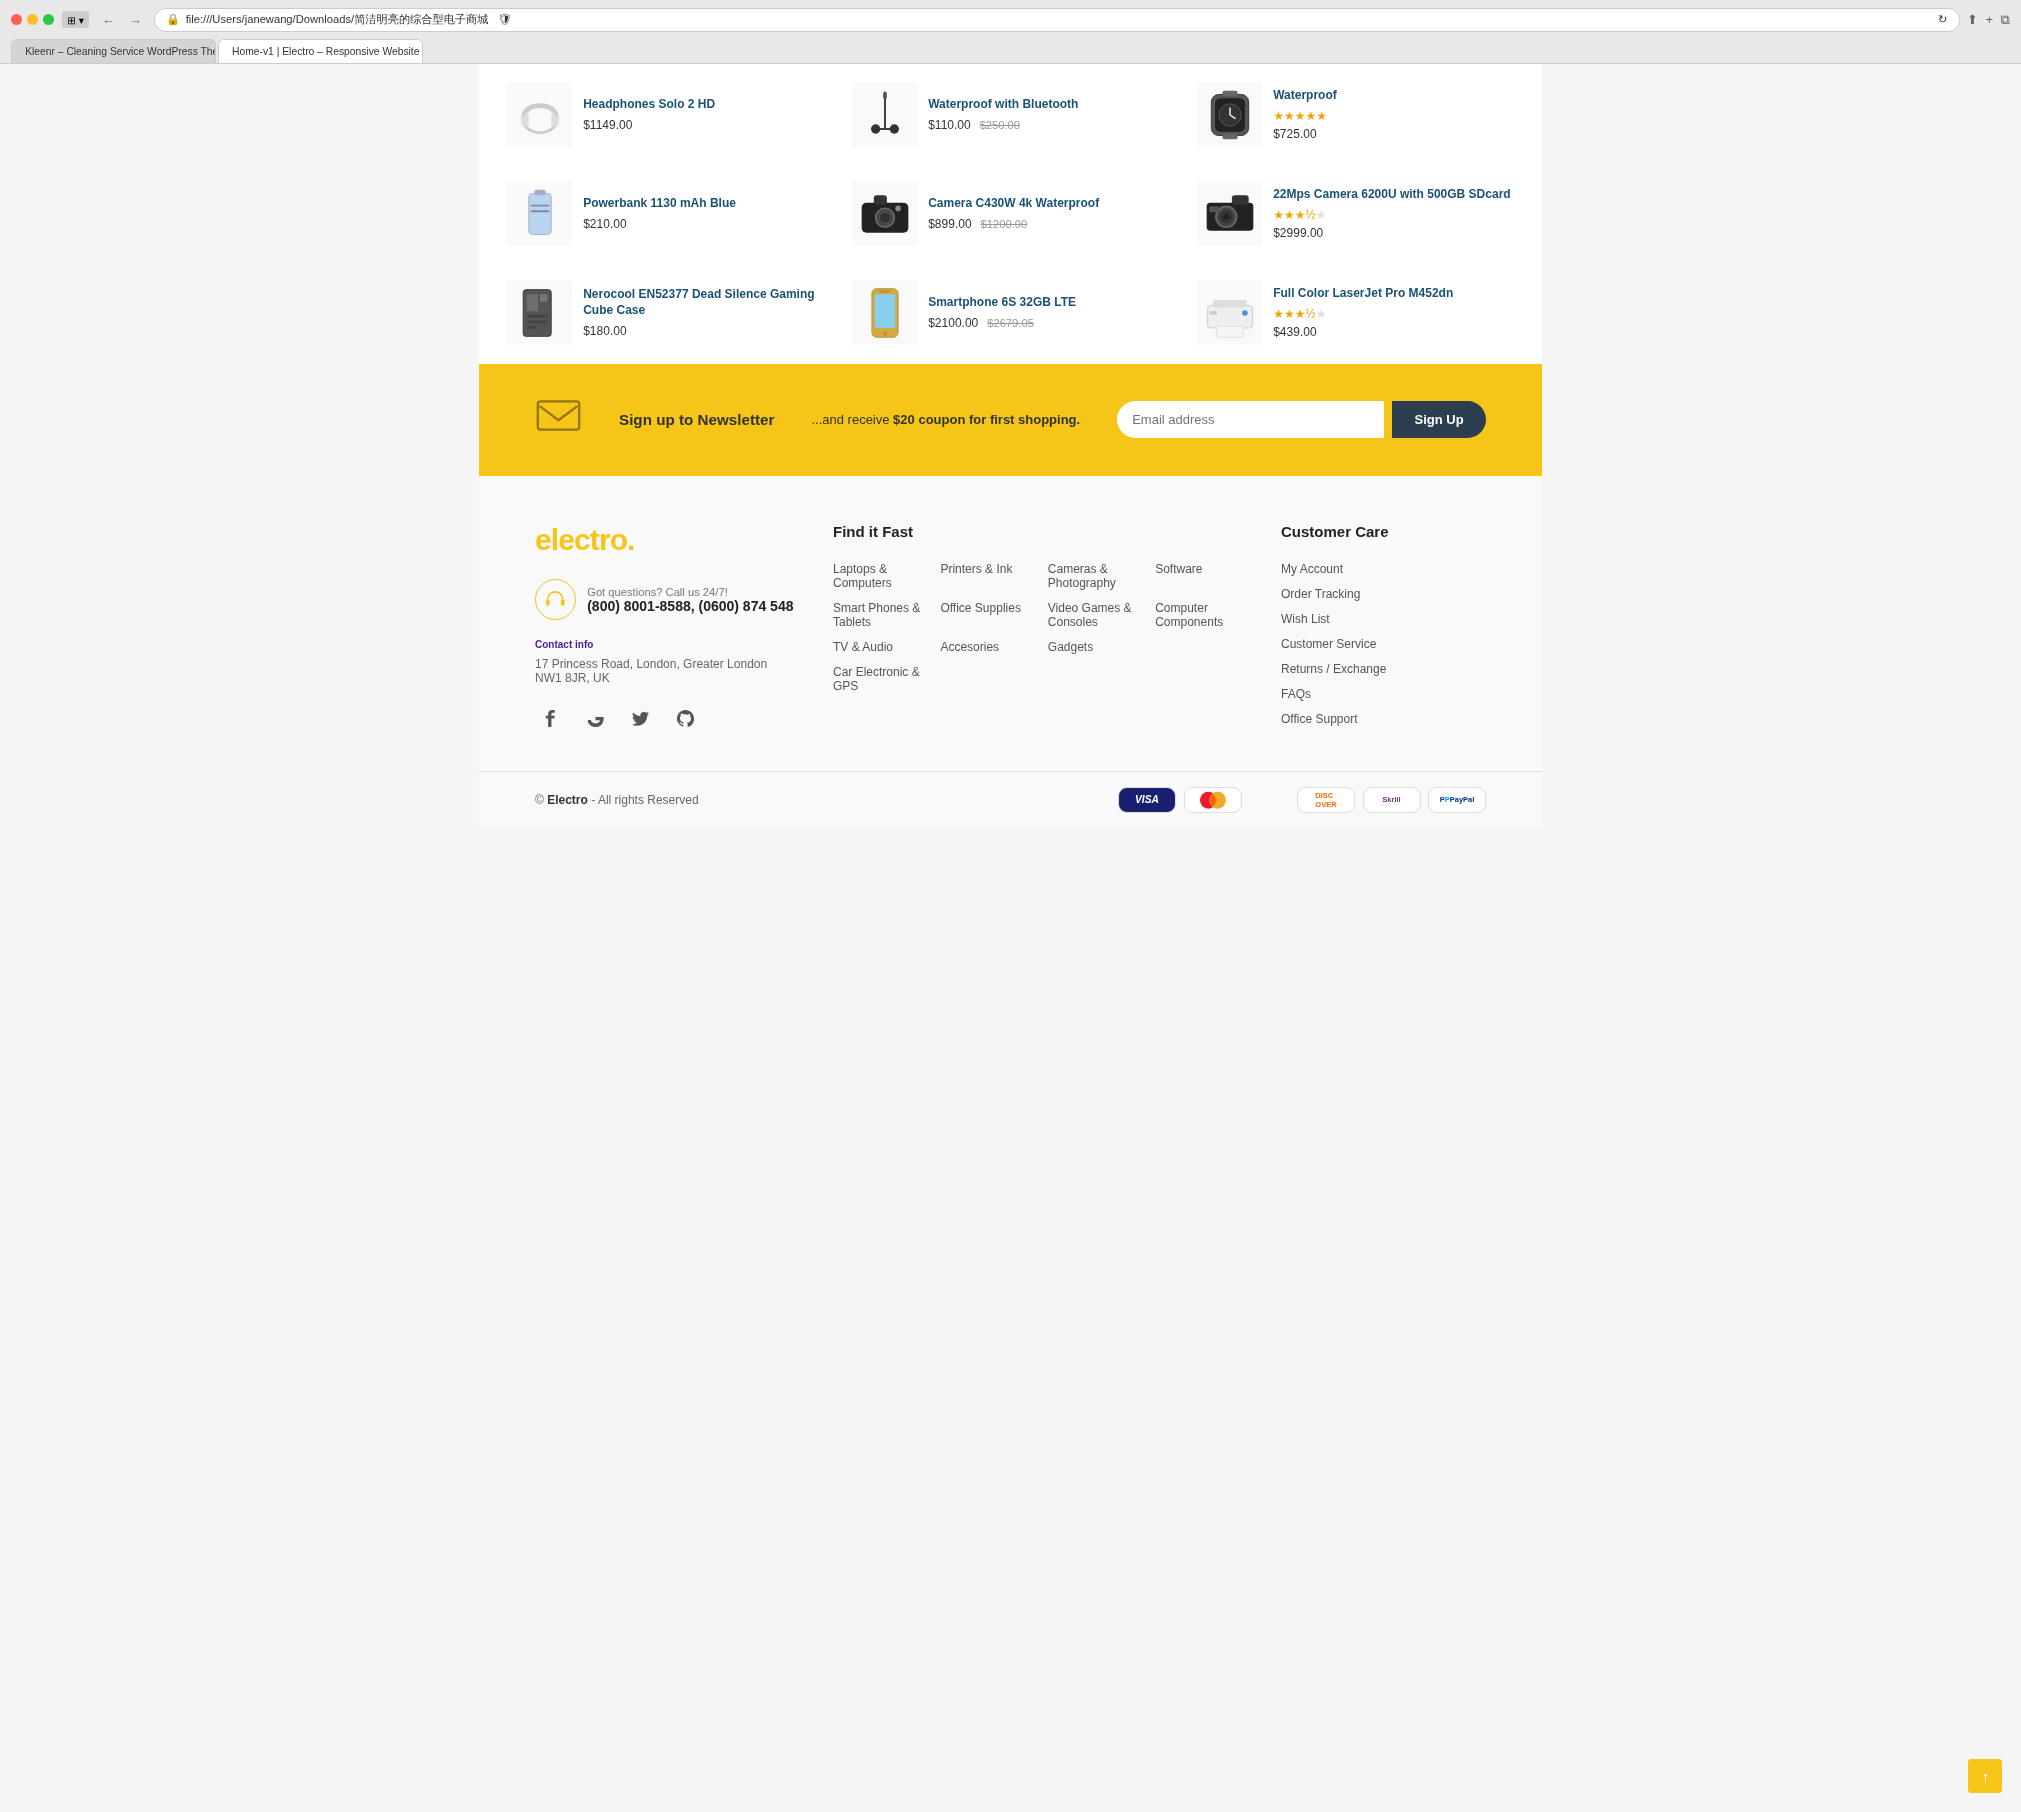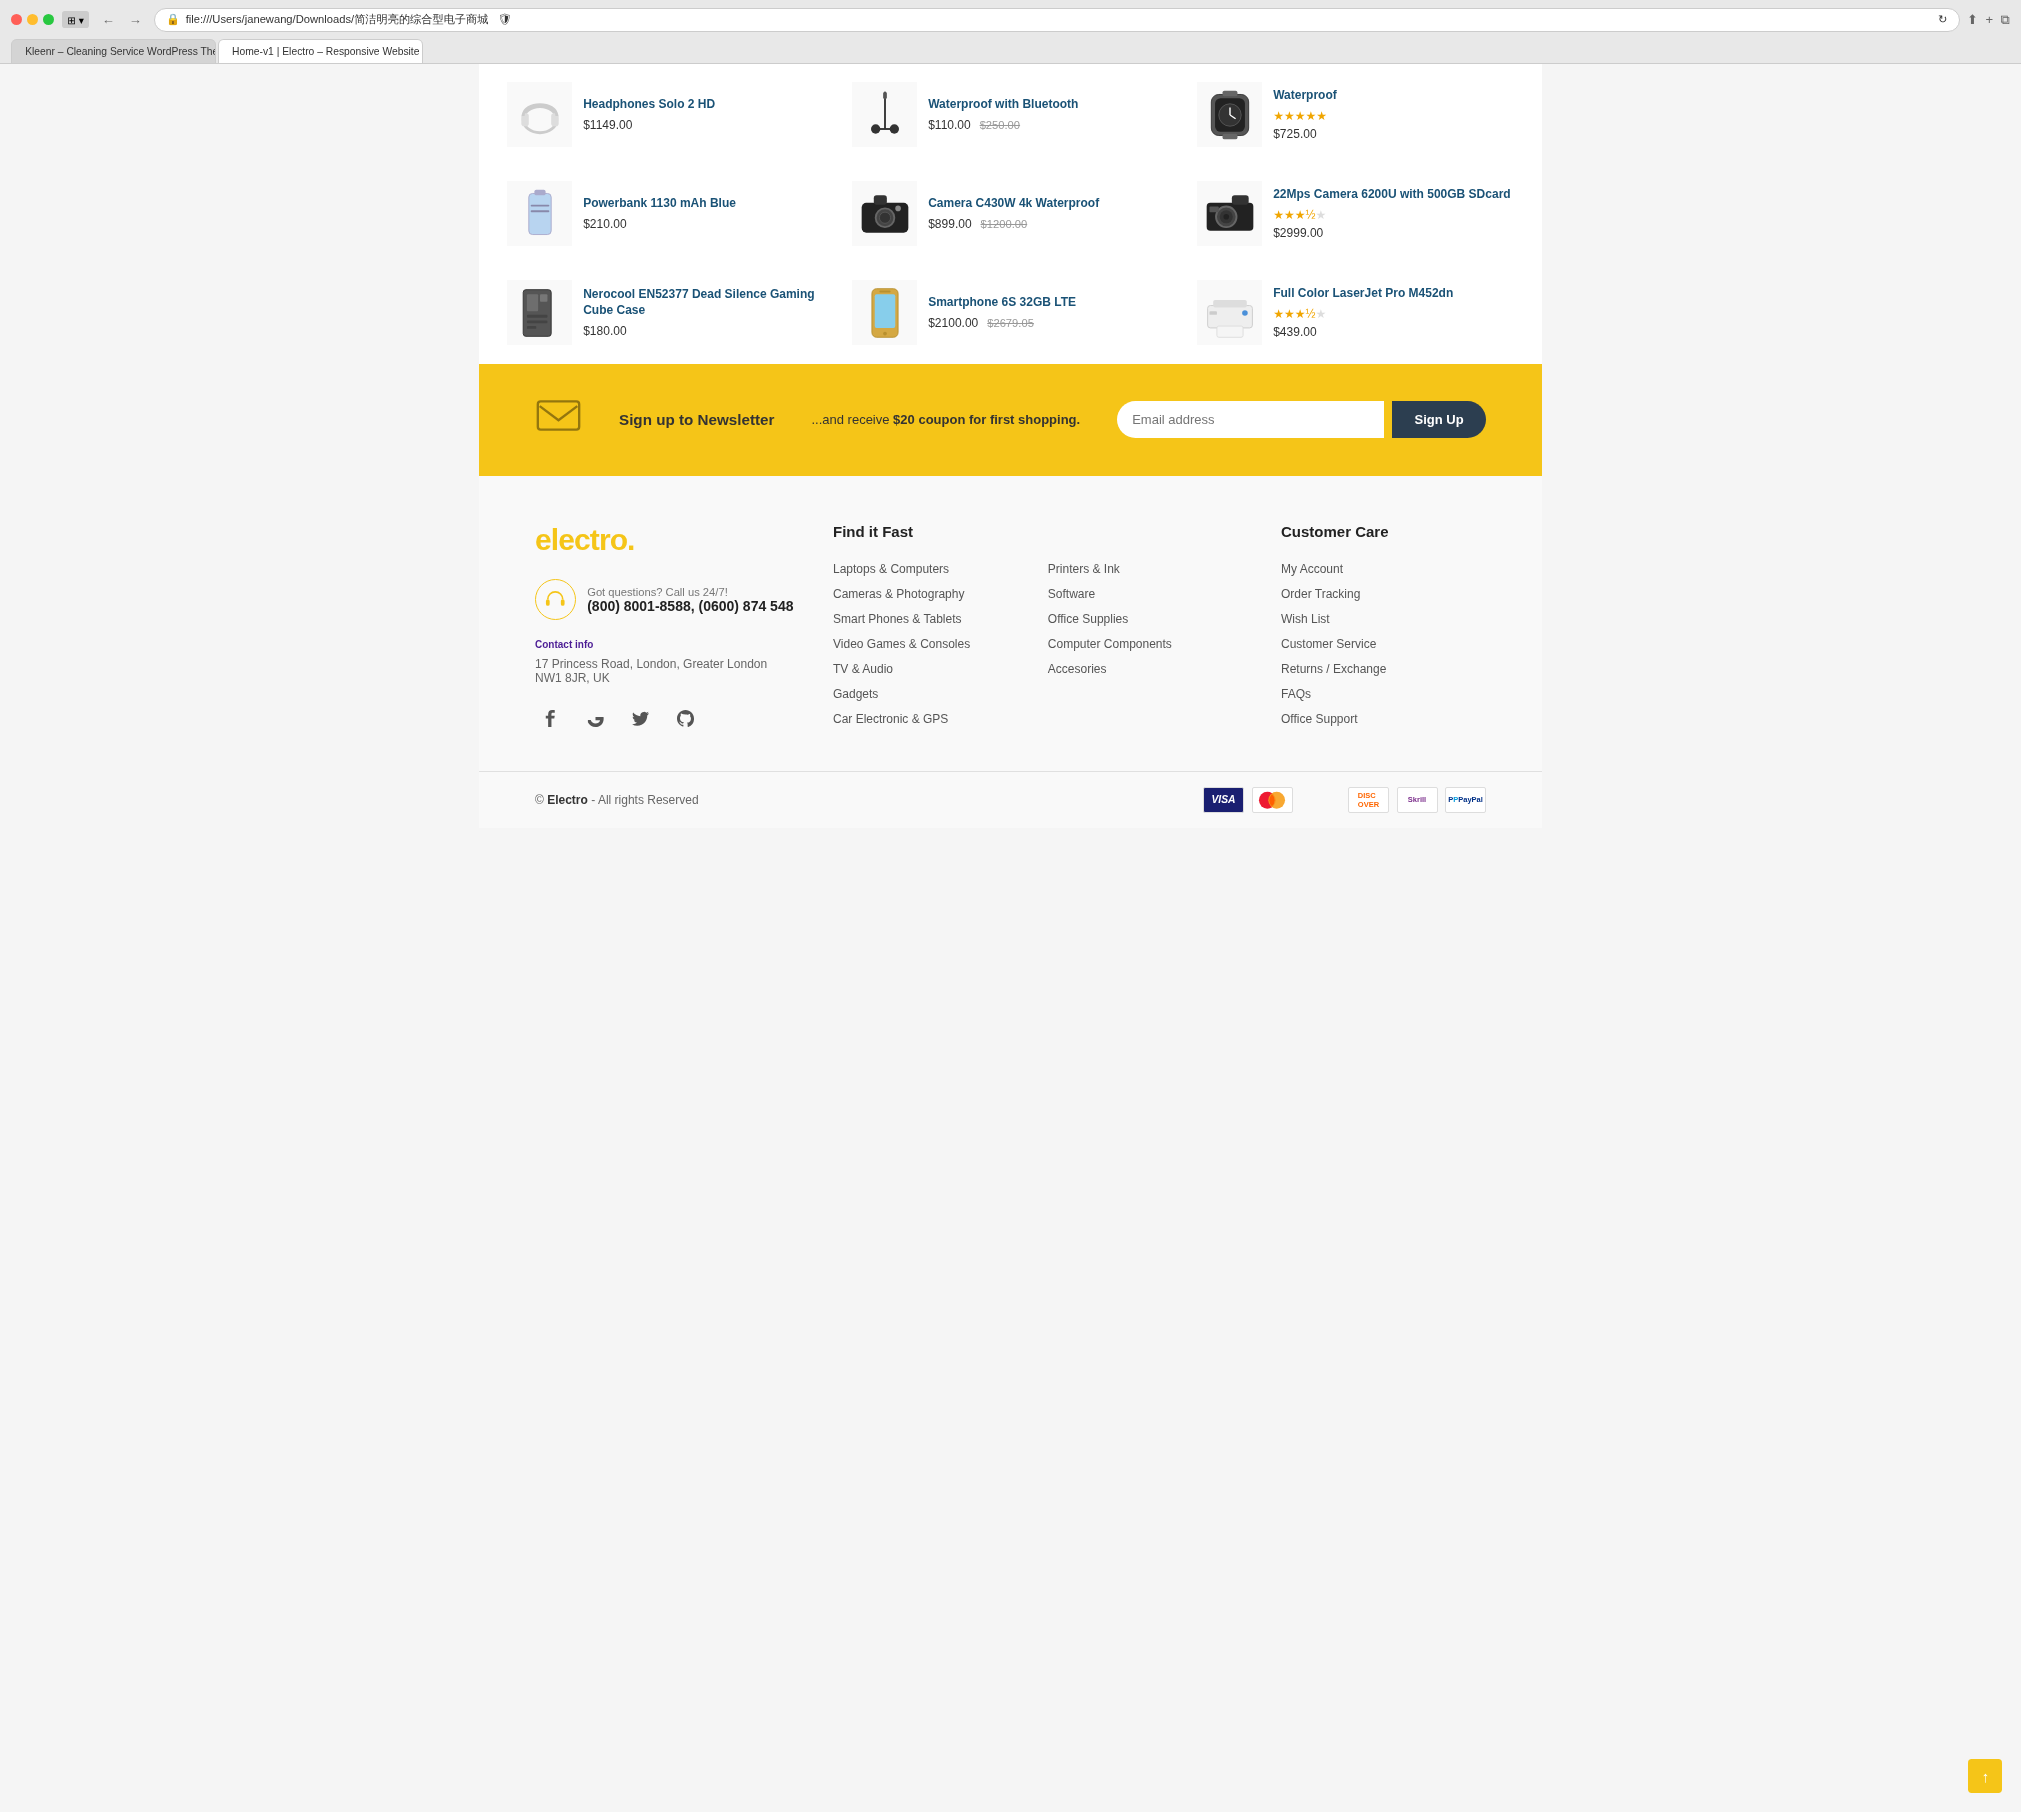--- a/index.html
+++ b/index.html
@@ -228,21 +228,21 @@
 
     
     .footer-find-fast h4, .footer-customer-care h4 {
       font-size: 15px;
       font-weight: 700;
       color: #222;
       margin-bottom: 18.6px;
     }
     .footer-links-grid {
       display: grid;
-      grid-template-columns: 1fr 1fr;
+      grid-template-columns: 1fr 1fr 1fr 1fr;
       gap: 3.7px 18.6px;
     }
     .footer-link {
       font-size: 12px;
       color: #555;
       text-decoration: none;
       padding: 3.7px 0;
       cursor: pointer;
     }
     .footer-customer-care { }
@@ -254,22 +254,22 @@
       padding: 15px 56px;
       display: flex;
       align-items: center;
       justify-content: space-between;
       background: #f9f9f9;
     }
     .footer-copyright { font-size: 12px; color: #666; }
     .footer-copyright strong { color: #333; }
     .payment-icons { display: flex; gap: 7.5px; align-items: center; }
     .payment-icon {
-      width: 41px; height: 26px;
-      border-radius: 2px;
+      width: 58px; height: 26px;
+      border-radius: 9px;
       display: flex; align-items: center; justify-content: center;
       font-size: 8.4px; font-weight: 700;
       border: 0.9px solid #ddd;
     }
     .payment-visa { background: #1a1f71; color: white; font-size: 10.3px; font-style: italic; }
     .payment-mc { background: white; }
     .payment-discover { background: white; color: #f60; margin-left: 48px; }
     .payment-skrill { background: white; }
     .payment-paypal { background: white; }
 

